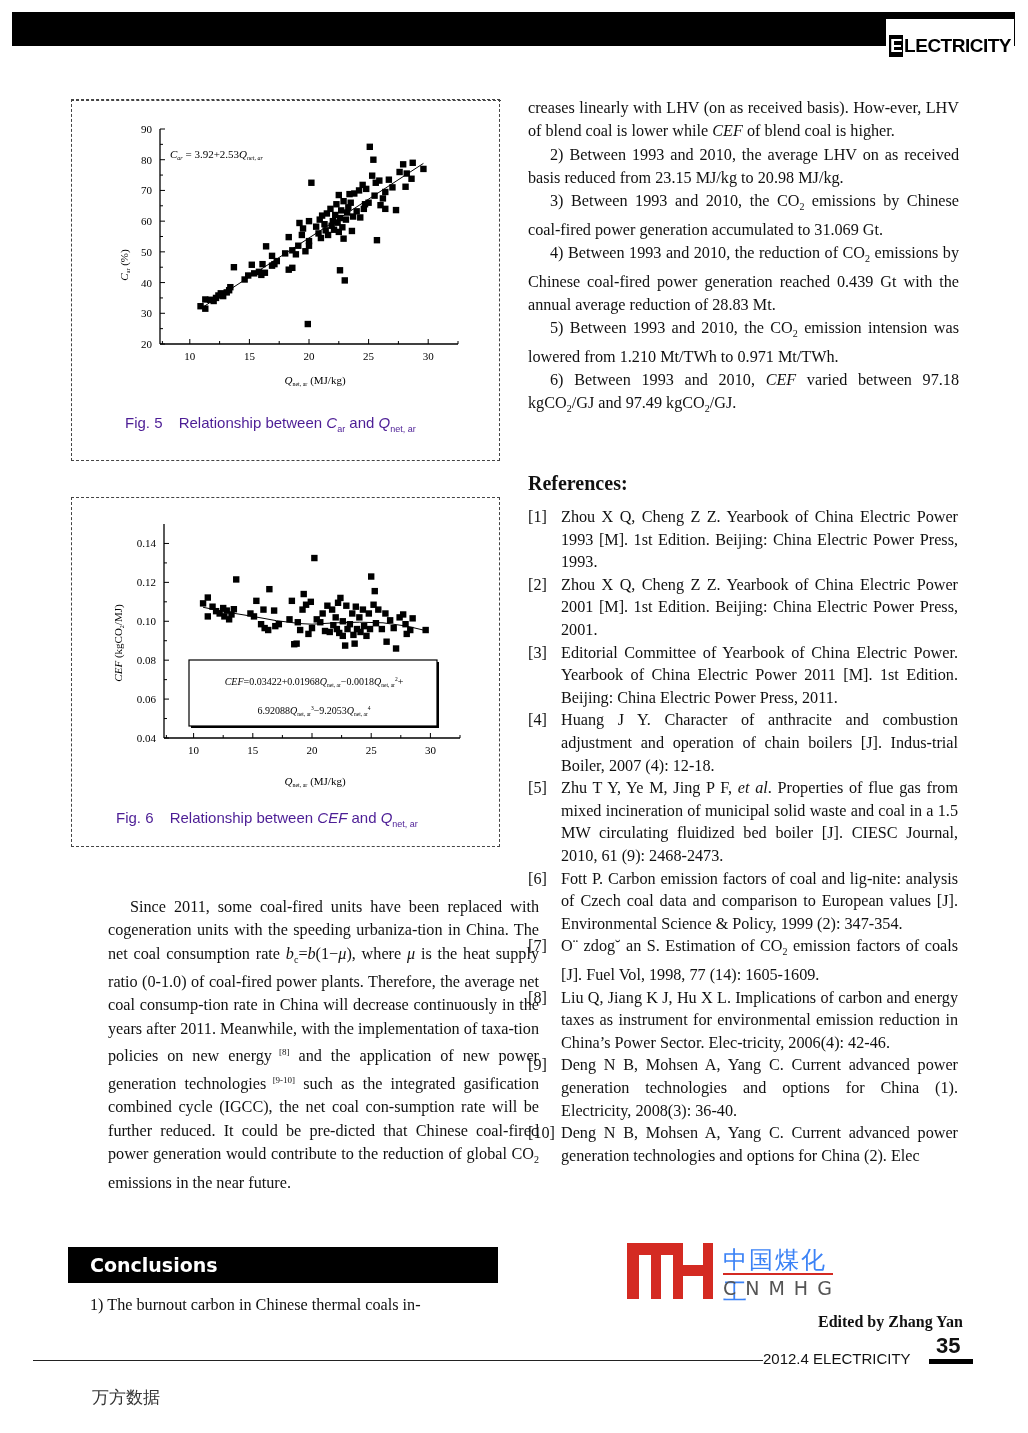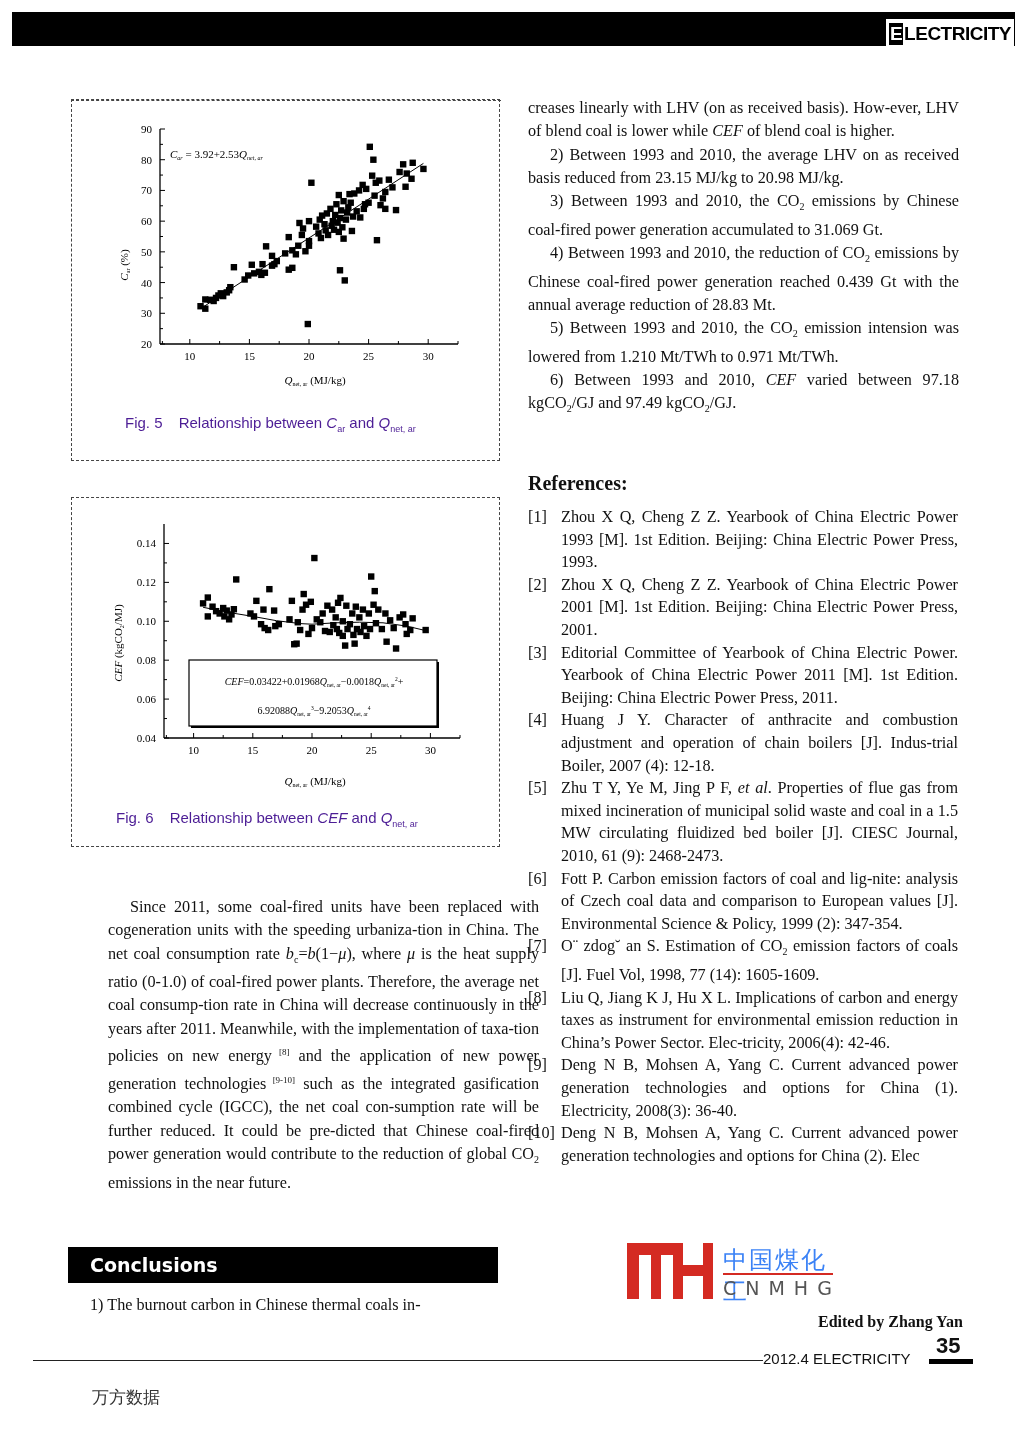--- a/index.html
+++ b/index.html
@@ -1,19 +1,19 @@
 <!DOCTYPE html>
 <html><head>
 <meta charset="utf-8">
 <style>
   html, body { margin:0; padding:0; background:#ffffff; }
   body { width:1028px; height:1433px; position:relative; overflow:hidden; font-family:"Liberation Serif", serif; color:#111; }
   .abs { position:absolute; }
   #topbar { left:12px; top:12px; width:1003px; height:34px; background:#000; }
-  #brand { right:14px; top:19px; background:#fff; color:#000; font-family:"Liberation Sans", sans-serif; font-weight:bold; font-size:19px; letter-spacing:-0.5px; padding:4px 3px; height:32px; line-height:22px; }
+  #brand { right:14px; top:19px; background:#fff; color:#000; font-family:"Liberation Sans", sans-serif; font-weight:bold; font-size:19px; letter-spacing:-0.5px; padding:16px 3px; height:32px; line-height:22px; }
   #brand .e { display:inline-block; background:#000; color:#fff; padding:0 1px; margin-right:1px; }
   .figbox { border:1px dashed #444; }
   #fig5box { left:71px; top:99px; width:429px; height:362px; border-top:none; border-right:none; }
   #fig5box::before{content:"";position:absolute;left:-1px;top:0;width:430px;border-top:1px dashed #444;}
   #fig5box, #fig6box { box-sizing:border-box; }
   #fig6box { left:71px; top:497px; width:429px; height:350px; }
   .caption { font-family:"Liberation Sans", sans-serif; font-size:15px; color:#4c1d95; white-space:nowrap; }
   .caption .num { margin-right:12px; }
   .caption sub { font-size:9px; }
   svg text { font-family:"Liberation Serif", serif; }

